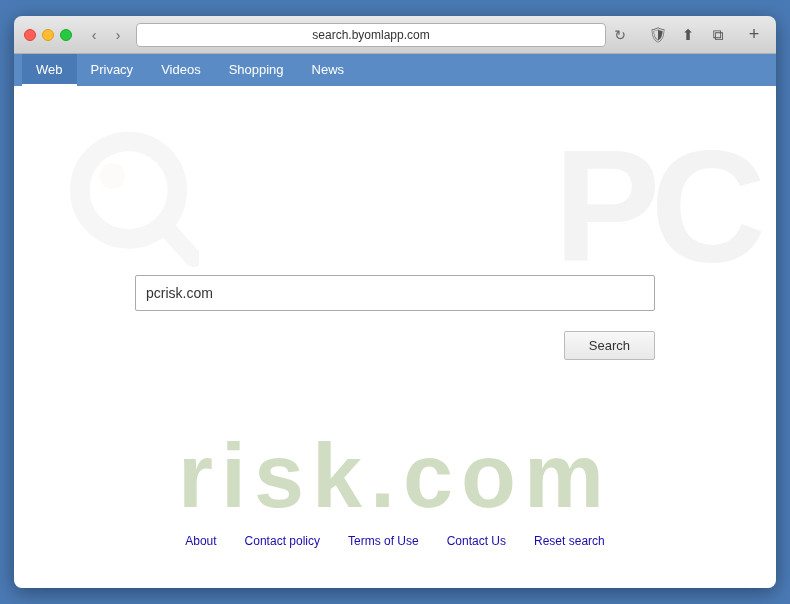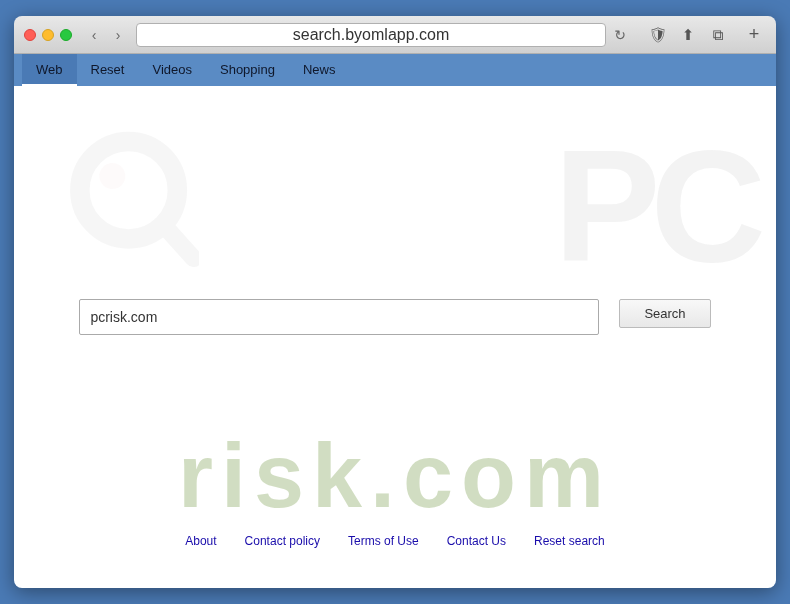--- a/index.html
+++ b/index.html
@@ -77,21 +77,21 @@
       align-items: center;
     }
 
     .address-bar {
       flex: 1;
       height: 24px;
       border: 1px solid #b0b0b0;
       border-radius: 4px;
       background: #fff;
       padding: 0 8px;
-      font-size: 16px;
+      font-size: 12px;
       color: #333;
       outline: none;
       text-align: center;
     }
 
     .reload-btn {
       width: 20px;
       height: 20px;
       background: none;
       border: none;
@@ -143,21 +143,21 @@
       align-items: stretch;
       padding: 0 8px;
       flex-shrink: 0;
     }
 
     .browser-tab {
       padding: 0 14px;
       display: flex;
       align-items: center;
       font-size: 13px;
-      color: #0f172a;
+      color: #ffffff;
       cursor: pointer;
       border-bottom: 2px solid transparent;
     }
 
     .browser-tab.active {
       background: #4a7ab5;
       border-bottom: 2px solid #fff;
       font-weight: 500;
     }
 
@@ -215,21 +215,22 @@
       position: absolute;
       bottom: 60px;
       left: 50%;
       transform: translateX(-50%);
       white-space: nowrap;
     }
 
     
     .search-area {
       display: flex;
-      align-items: flex-start;
+      flex-direction: column;
+      align-items: flex-end;
       gap: 20px;
       position: relative;
       z-index: 1;
       margin-top: -40px;
     }
 
     .search-input-wrapper {
       width: 520px;
     }
 
@@ -294,21 +295,21 @@
       <button class="toolbar-icon-btn">⧉</button>
     </div>
     <button class="new-tab-btn">+</button>
   </div>
 
   <div class="browser-tabs">
     <div class="browser-tab active">
       <span>Web</span>
     </div>
     <div class="browser-tab">
-      <span>Reset</span>
+      <span>Privacy</span>
     </div>
     <div class="browser-tab">
       <span>Videos</span>
     </div>
     <div class="browser-tab">
       <span>Shopping</span>
     </div>
     <div class="browser-tab">
       <span>News</span>
     </div>

